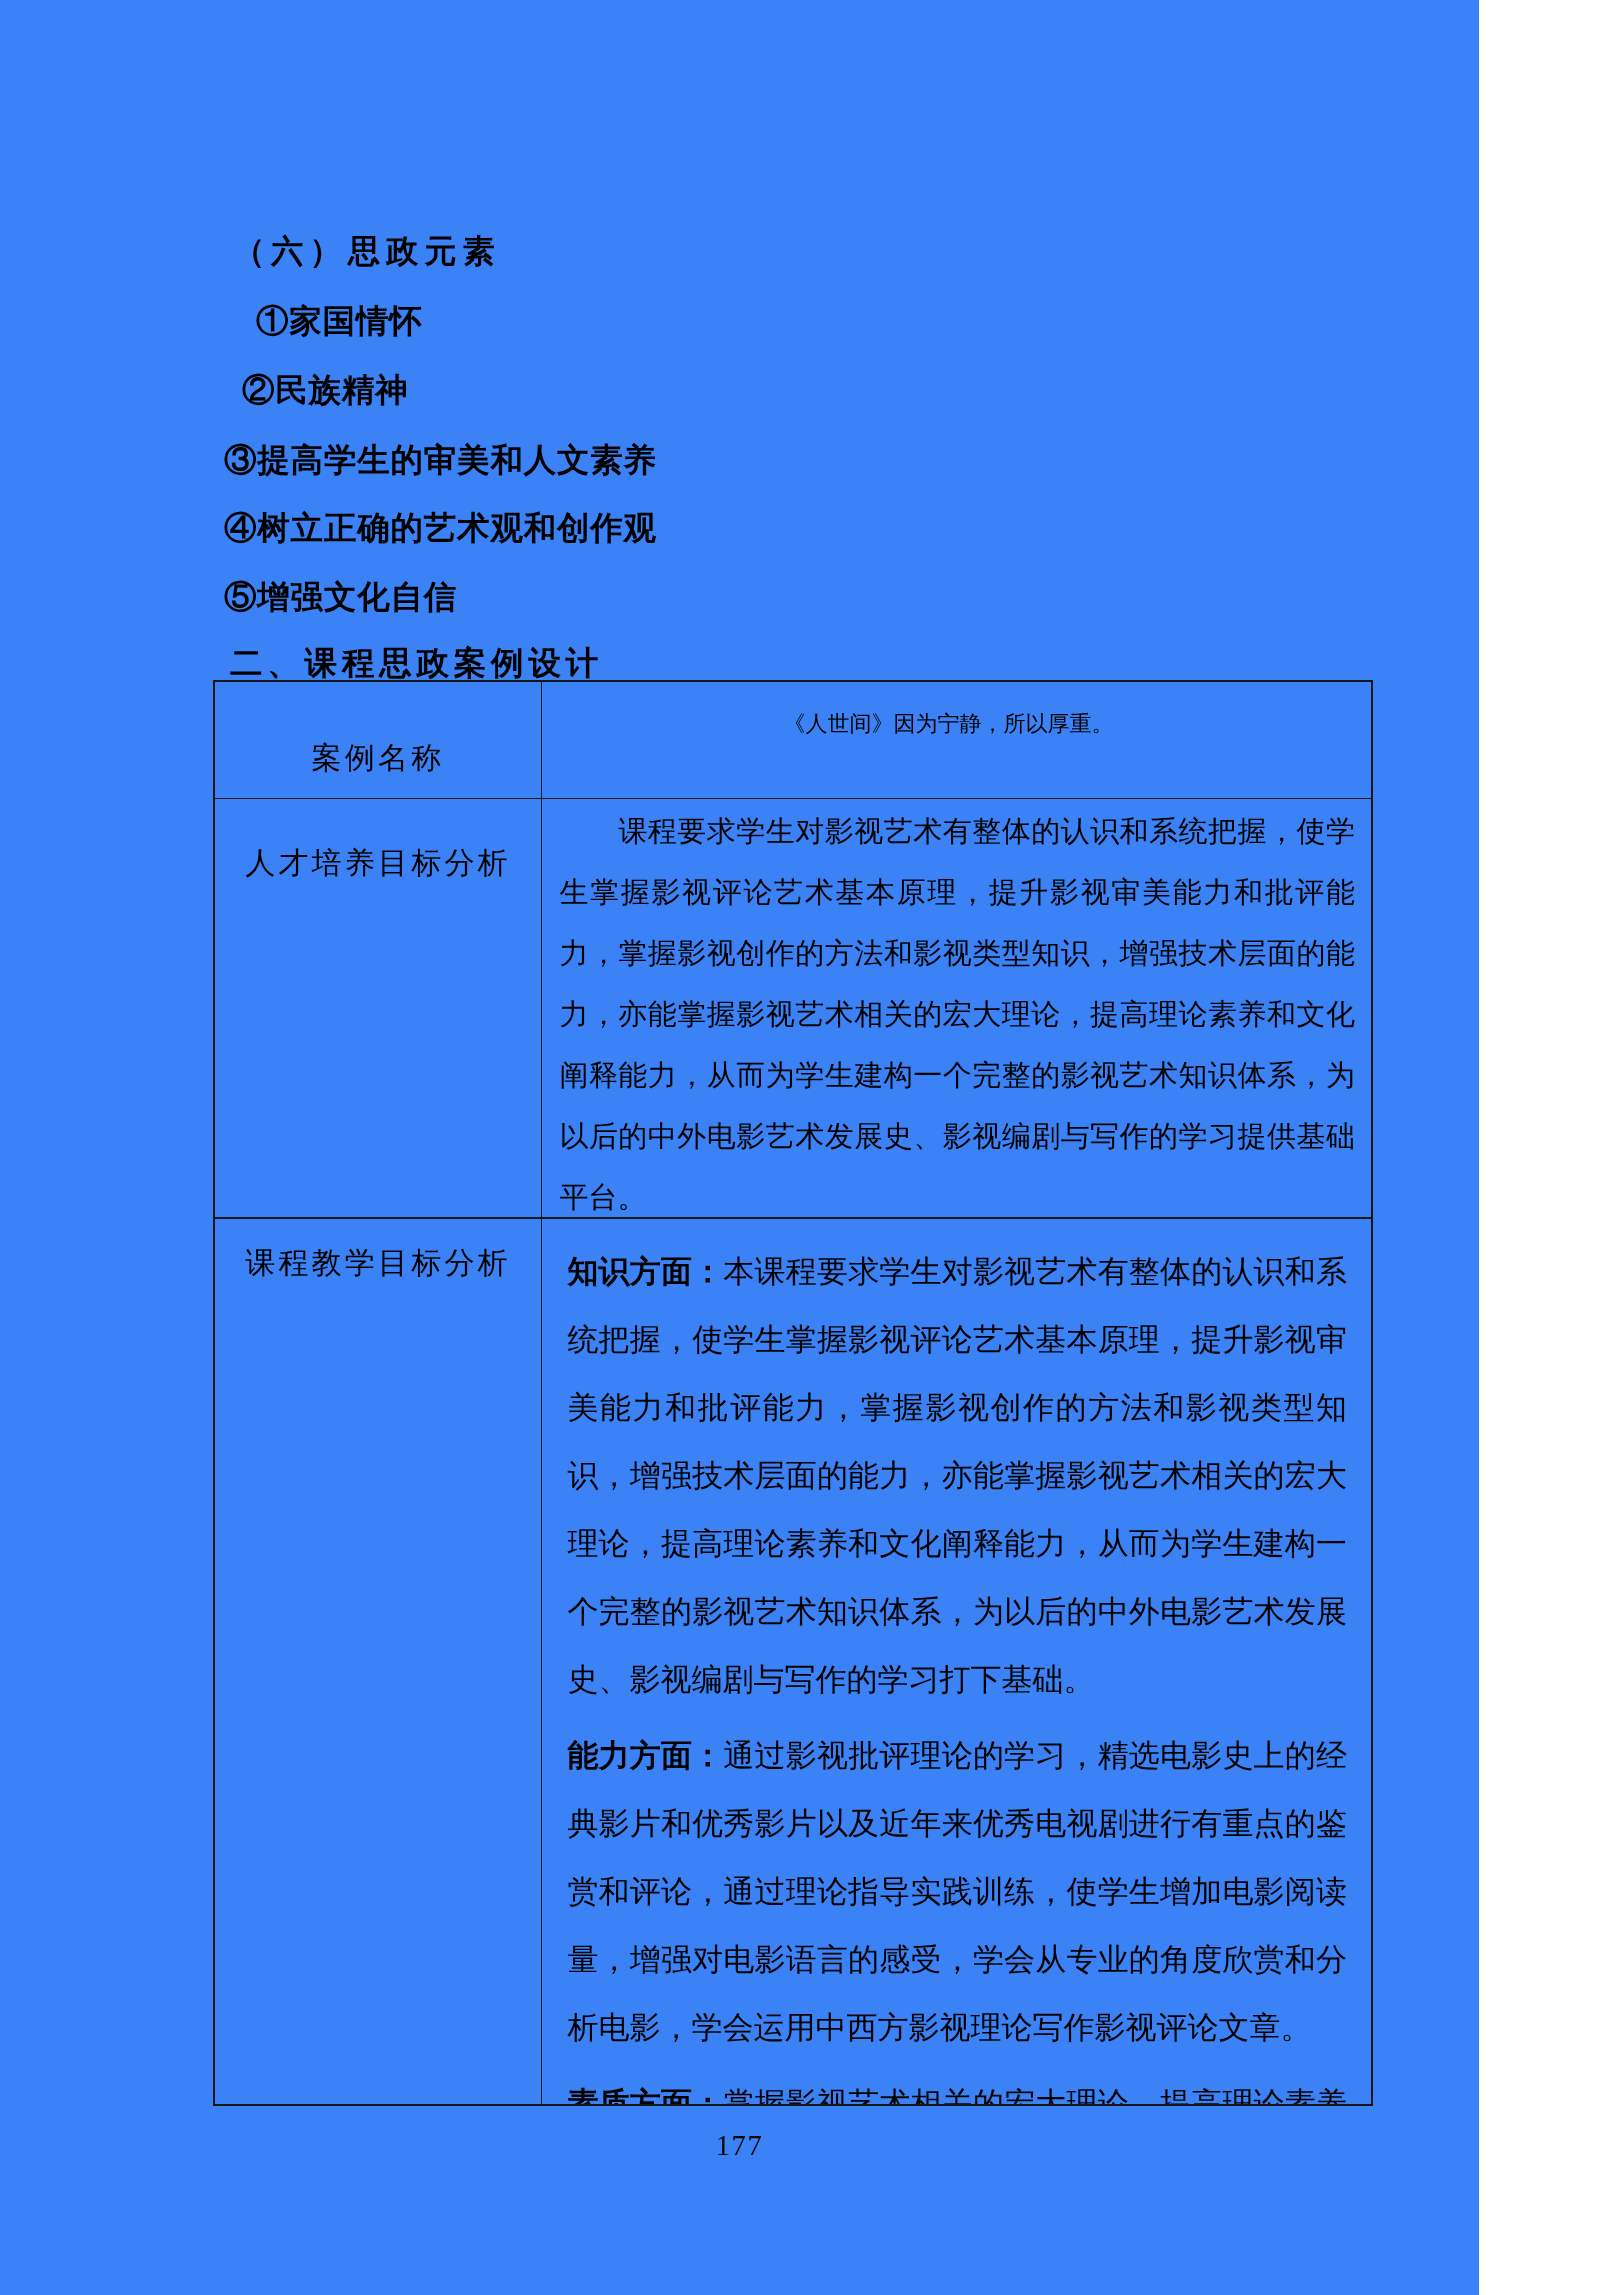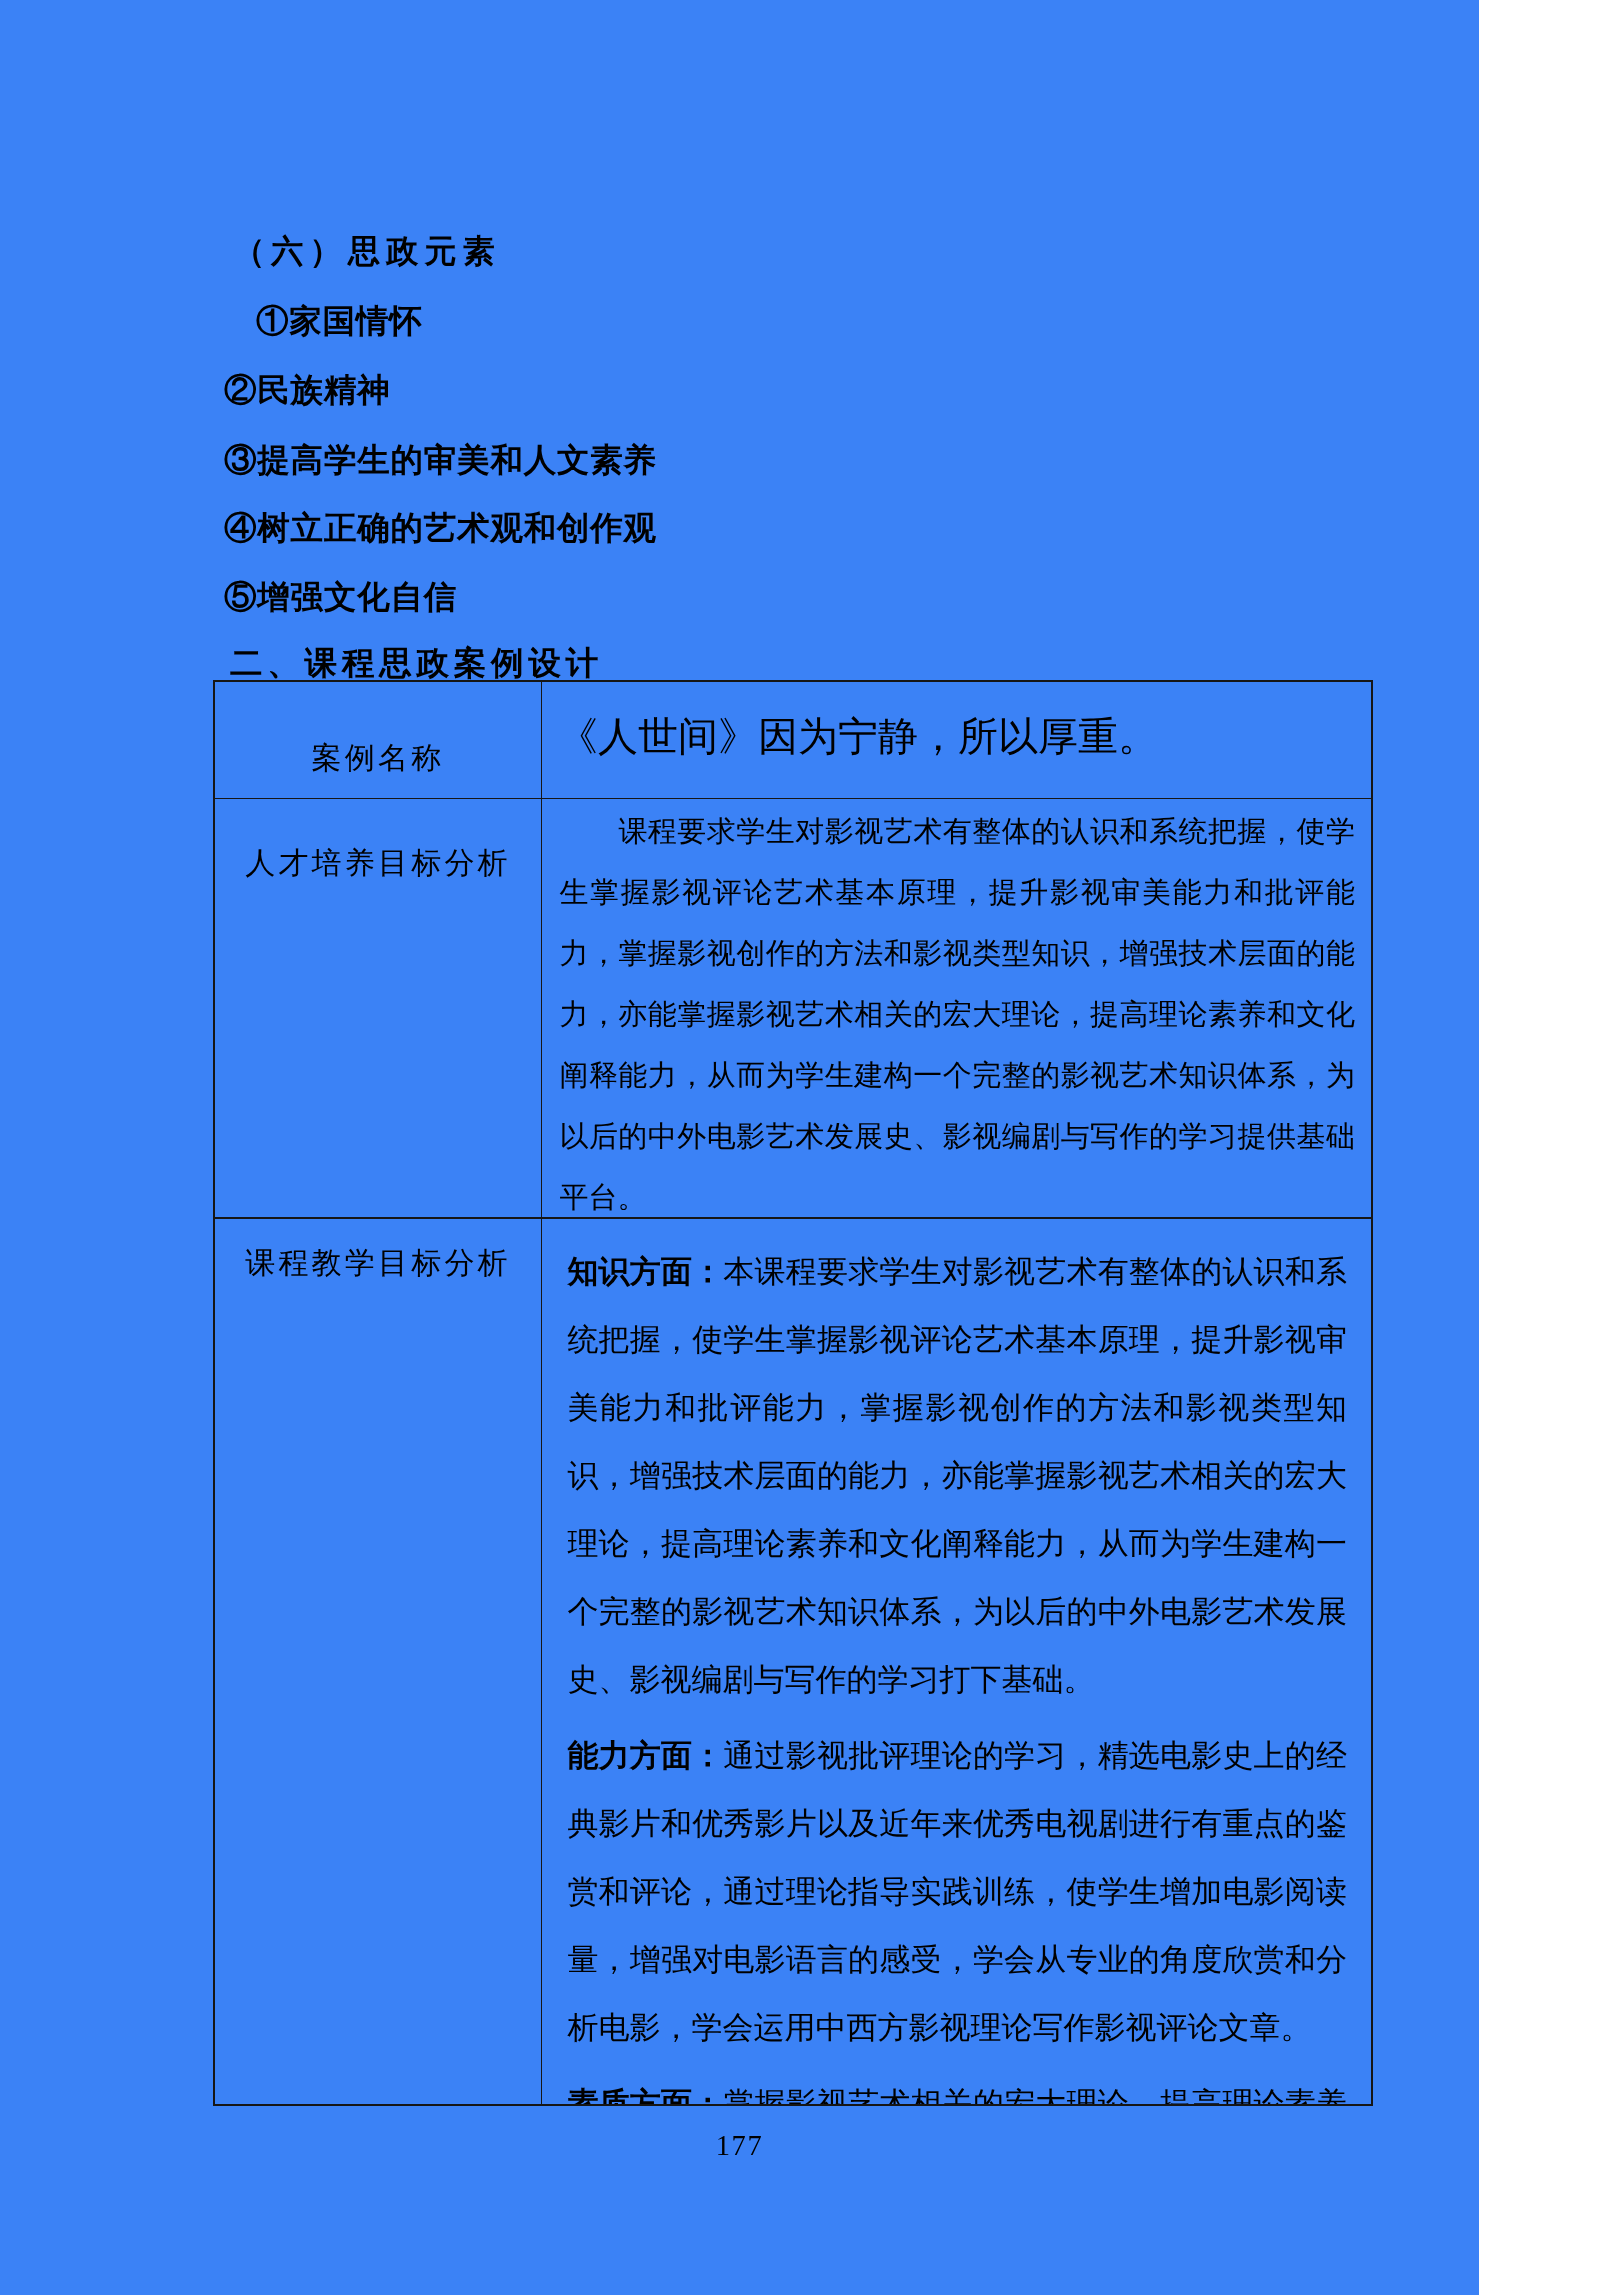--- a/index.html
+++ b/index.html
@@ -38,21 +38,21 @@
   .politics-item {
     position: absolute;
     left: 224px;
     font-family: "Liberation Sans", sans-serif;
     font-size: 32.5px;
     font-weight: 600;
     letter-spacing: 0.8px;
     white-space: nowrap;
   }
   .item-0 { top: 300px; margin-left: 32px; }
-  .item-1 { top: 369px; }
+  .item-1 { top: 369px; margin-left: 18px; }
   .item-2 { top: 439px; }
   .item-3 { top: 507px; }
   .item-4 { top: 576px; }
 
   
   .case-table {
     position: absolute;
     left: 213px;
     top: 680px;
     width: 1160px;
@@ -78,22 +78,22 @@
     letter-spacing: 3.2px;
     text-align: center;
   }
   .label-1 { padding-top: 56px; }
   .label-2 { padding-top: 44px; }
   .label-3 { padding-top: 24px; }
 
   
   .content-1 {
     font-family: "Liberation Serif", serif;
-    font-size: 40px;
-    text-align: left;
+    font-size: 22px;
+    text-align: center;
     padding: 27px 32px 0 16px;
   }
 
   
   .content-2 {
     font-family: "Liberation Sans", sans-serif;
     font-weight: 400;
     font-size: 29px;
     line-height: 61px;
     text-align: justify;

